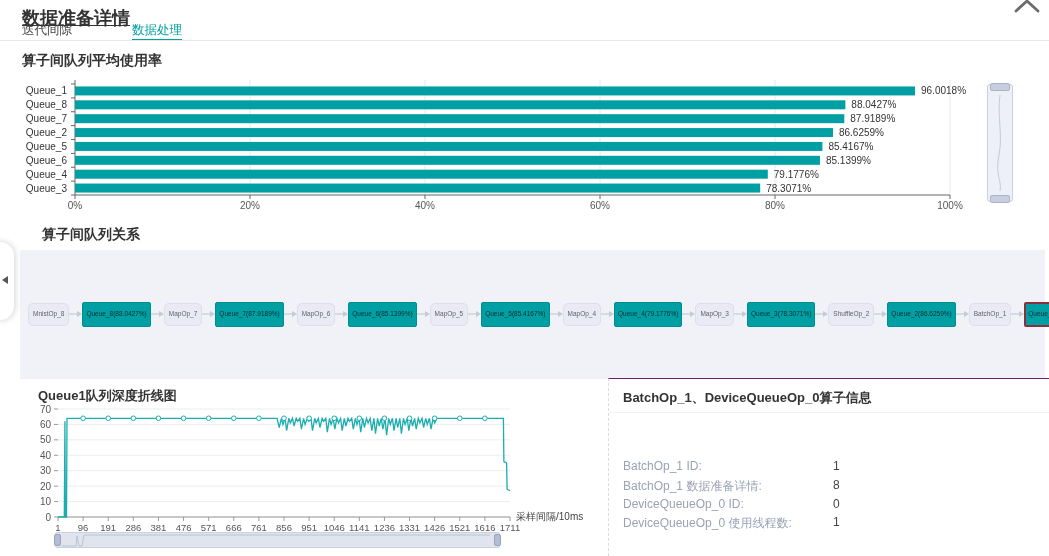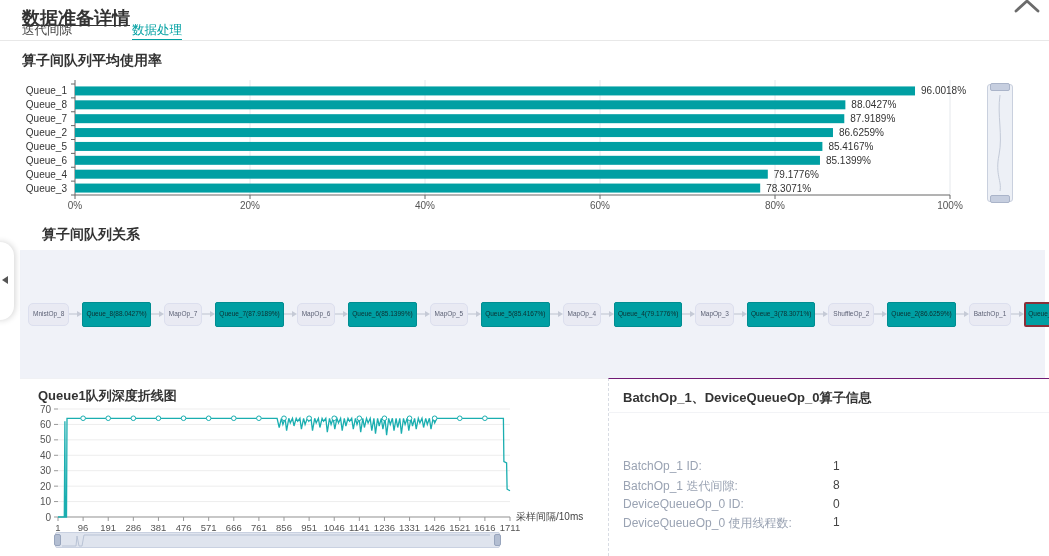--- a/index.html
+++ b/index.html
@@ -315,21 +315,21 @@
 
 <div class="bottom-right">
   <div class="info-title">BatchOp_1、DeviceQueueOp_0算子信息</div>
   <div class="info-sep"></div>
   <div class="info-rows" id="info-rows">
       <div class="info-row">
         <span class="lbl">BatchOp_1 ID:</span>
         <span class="val">1</span>
       </div>
       <div class="info-row">
-        <span class="lbl">BatchOp_1 迭代间隙:</span>
+        <span class="lbl">BatchOp_1 数据准备详情:</span>
         <span class="val">8</span>
       </div>
       <div class="info-row">
         <span class="lbl">DeviceQueueOp_0 ID:</span>
         <span class="val">0</span>
       </div>
       <div class="info-row">
         <span class="lbl">DeviceQueueOp_0 使用线程数:</span>
         <span class="val">1</span>
       </div>

